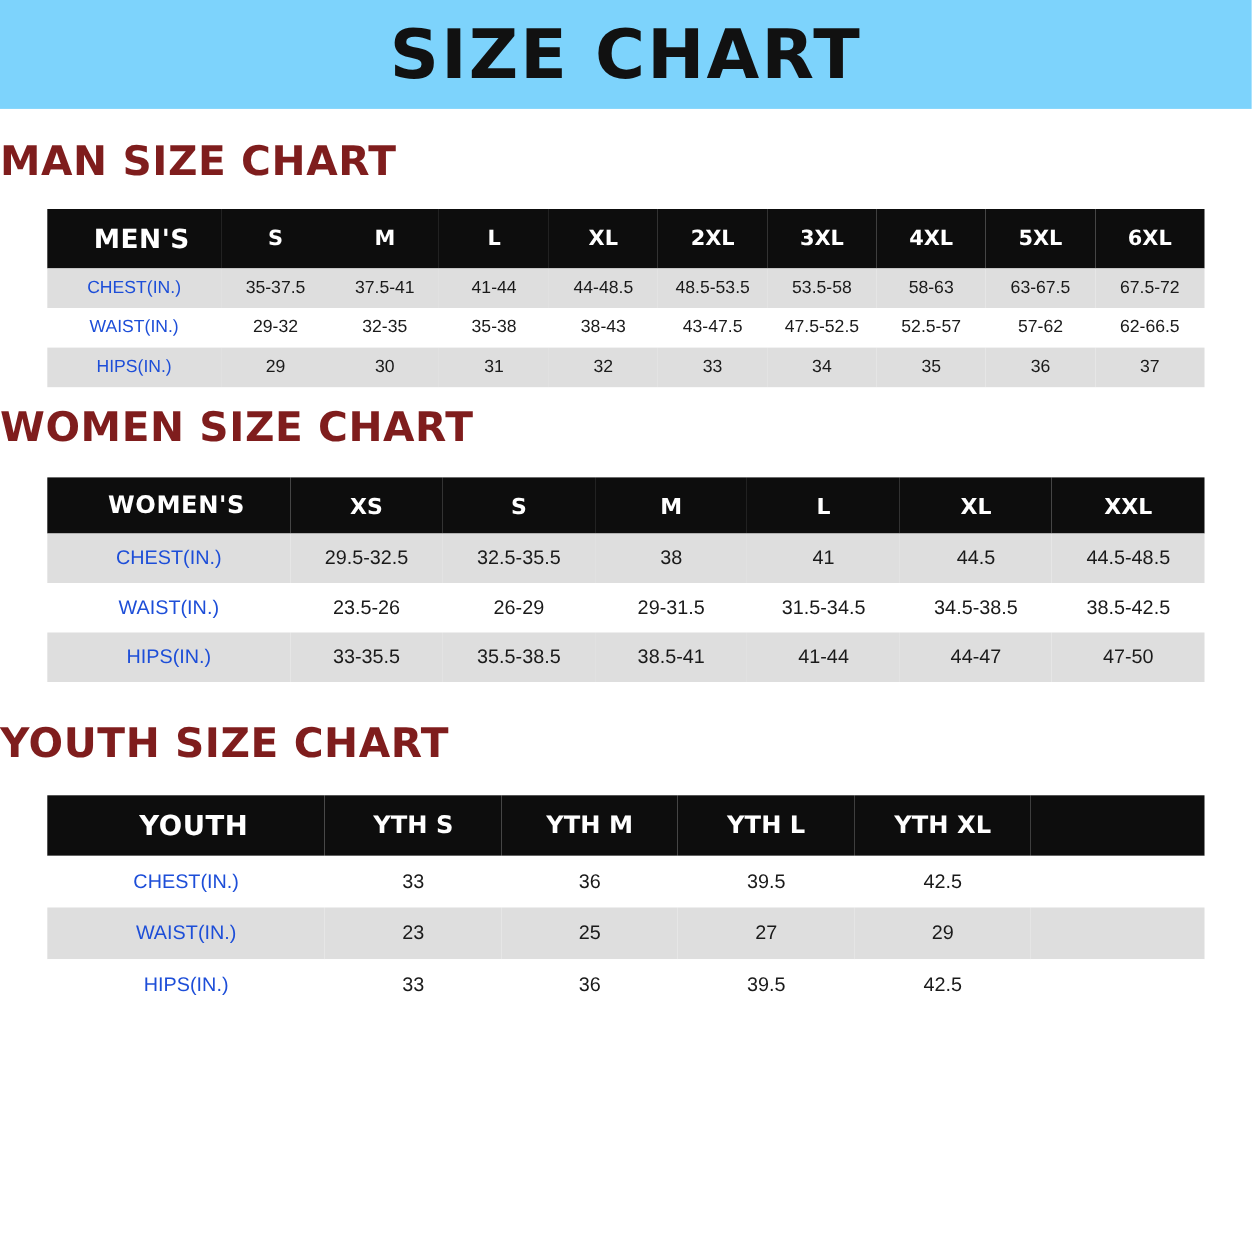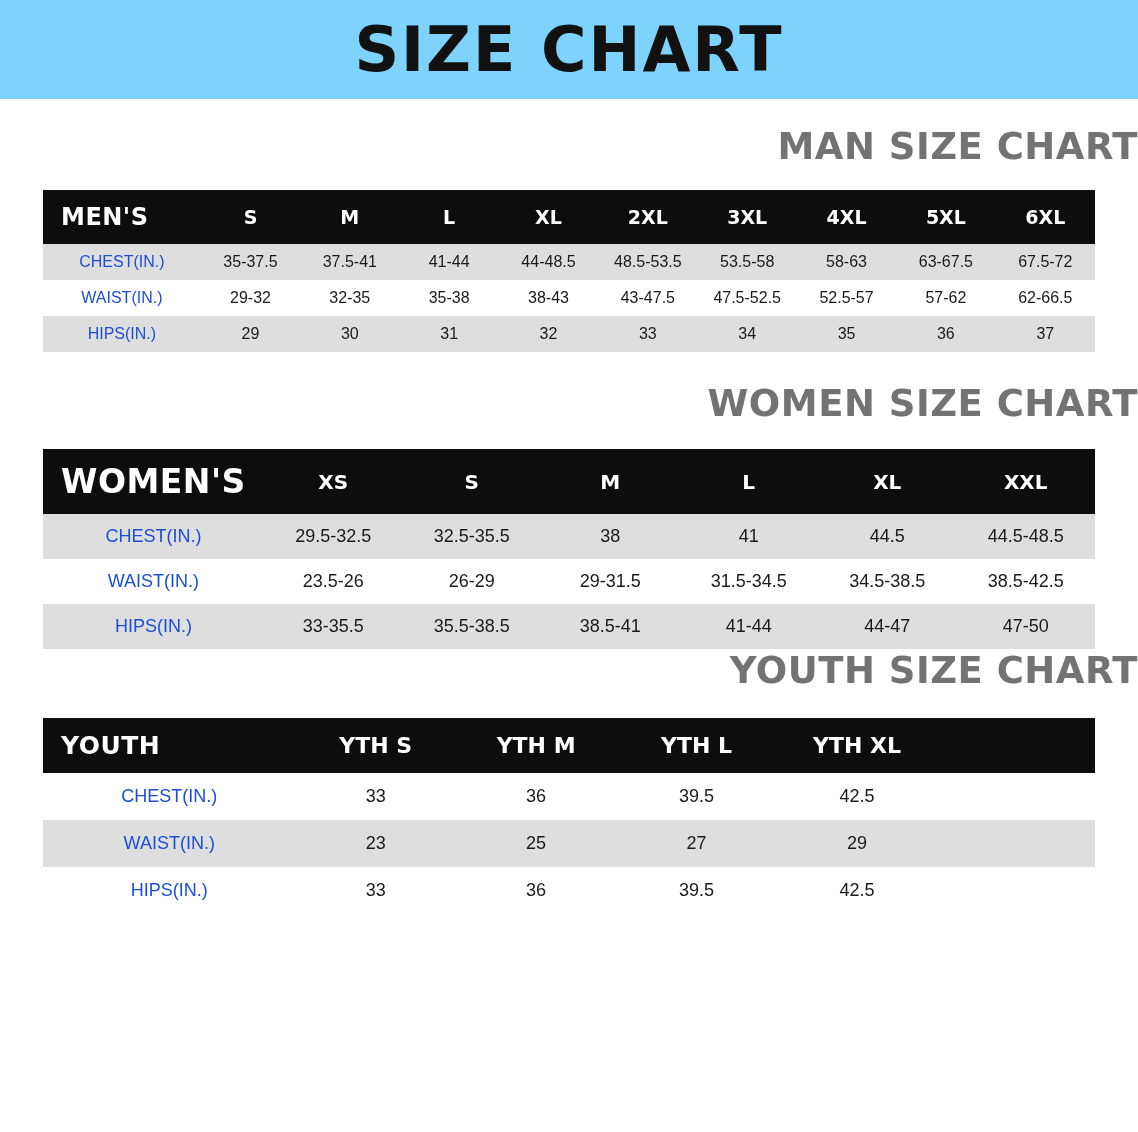--- a/index.html
+++ b/index.html
@@ -28,30 +28,30 @@
     font-family: "DejaVu Sans", sans-serif;
     font-weight: bold;
     font-size: 62px;
     letter-spacing: 2px;
     color: #111111;
     line-height: 1;
   }
 
   
   .section-heading {
-    text-align: right;
+    text-align: left;
     font-family: "DejaVu Sans", sans-serif;
     font-weight: bold;
     font-size: 37px;
     letter-spacing: 0.5px;
-    color: #737373;
+    color: #7f1d1d;
   }
   #man-heading { margin-top: 26px; }
-  #women-heading { margin-top: 30px; }
-  #youth-heading { }
+  #women-heading { margin-top: 15px; }
+  #youth-heading { margin-top: 34px; }
 
   
   .table-wrap {
     margin: 0 auto;
     width: 1052px;
   }
   table {
     width: 100%;
     border-collapse: collapse;
     table-layout: fixed;
@@ -60,21 +60,21 @@
     background: #0d0d0d;
     color: #ffffff;
     font-family: "DejaVu Sans", sans-serif;
     font-weight: bold;
     font-size: 20px;
     padding: 13px 4px;
     text-align: center;
     white-space: nowrap;
   }
   thead th.rowlabel {
-    text-align: left;
+    text-align: center;
     padding-left: 18px;
     font-size: 23px;
     letter-spacing: 0.5px;
   }
   tbody td {
     font-size: 17px;
     text-align: center;
     padding: 9px 3px;
     color: #1a1a1a;
     white-space: nowrap;
@@ -86,21 +86,21 @@
   }
   tbody tr.shade td { background: #dedede; }
   tbody tr.plain td { background: #ffffff; }
 
   
   #men-table thead th { font-size: 19px; }
   #men-table thead th.rowlabel { font-size: 24px; }
   #men-table tbody td { font-size: 16px; }
 
   #women-table thead th { font-size: 20px; }
-  #women-table thead th.rowlabel { font-size: 33px; }
+  #women-table thead th.rowlabel { font-size: 22px; }
   #women-table tbody td { font-size: 18px; padding: 12px 3px; }
 
   #youth-table thead th { font-size: 22px; }
   #youth-table thead th.rowlabel { font-size: 25px; }
   #youth-table tbody td { font-size: 18px; padding: 13px 3px; }
 
   .men-gap { margin-top: 22px; }
   .women-gap { margin-top: 24px; }
   .youth-gap { margin-top: 26px; }
 

